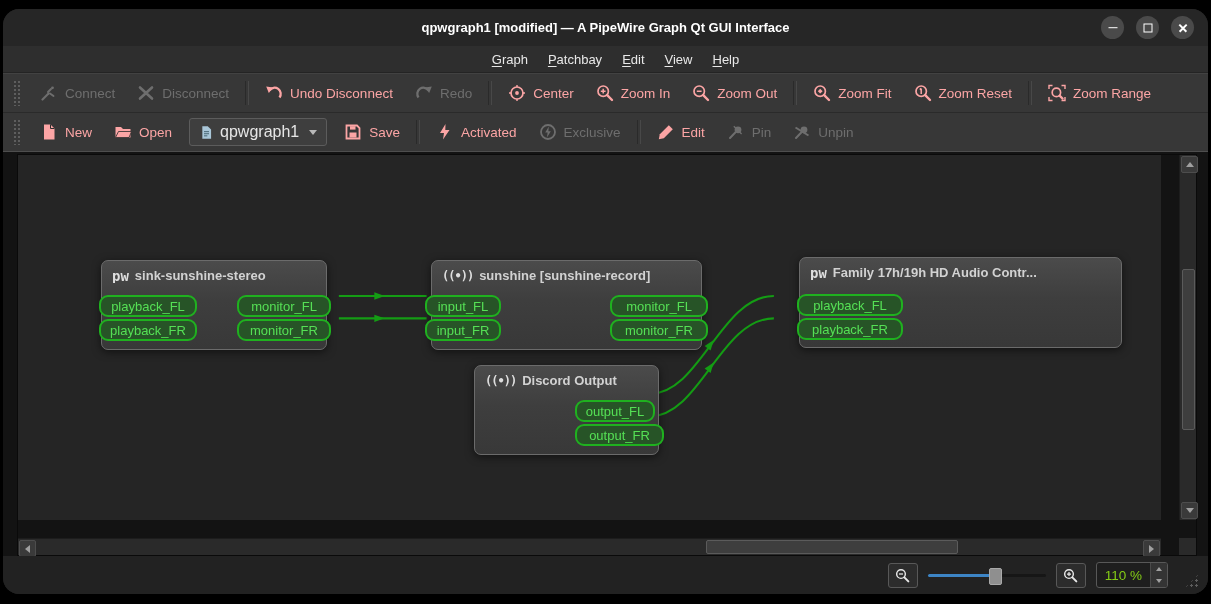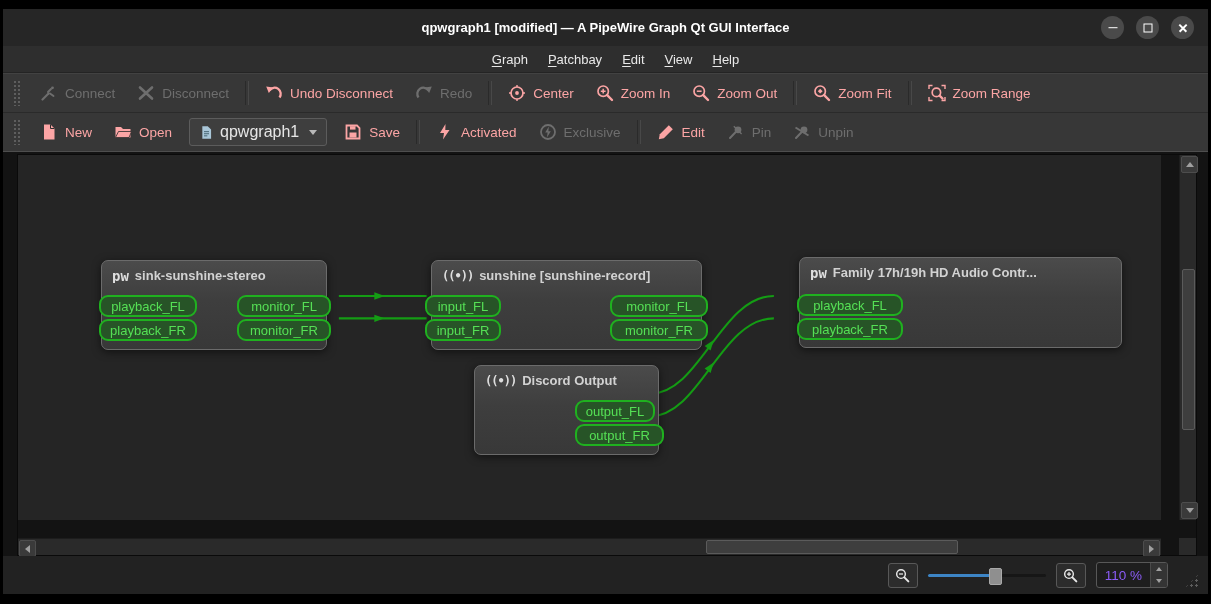--- a/index.html
+++ b/index.html
@@ -1,18 +1,18 @@
 <!DOCTYPE html>
 <html><head>
 <meta charset="utf-8">
 <style>
   html,body{margin:0;padding:0;background:#000;width:1211px;height:604px;
     font-family:"Liberation Sans",sans-serif;-webkit-font-smoothing:antialiased;}
   .window{position:absolute;top:9px;left:3px;right:3px;bottom:10px;background:#1d1d1d;
-    border-radius:0;overflow:hidden;display:flex;flex-direction:column;}
+    border-radius:16px;overflow:hidden;display:flex;flex-direction:column;}
   
   .titlebar{height:37px;background:#262626;position:relative;display:flex;align-items:center;justify-content:center;flex:0 0 auto;}
   .title{color:#fff;font-size:13px;font-weight:bold;}
   .winbtns{position:absolute;right:14px;top:7px;display:flex;gap:12px;}
   .wbtn{width:23px;height:23px;border-radius:50%;background:#4a4a4a;position:relative;cursor:pointer;}
   .wbtn .bar{position:absolute;left:50%;top:50%;width:9px;height:1.6px;background:#fff;transform:translate(-50%,-50%);}
   .wbtn .sq{position:absolute;left:50%;top:50%;width:7px;height:7px;border:1.5px solid #fff;transform:translate(-50%,-50%);}
   .wbtn .x1,.wbtn .x2{position:absolute;left:50%;top:50%;width:10px;height:1.6px;background:#fff;}
   .wbtn .x1{transform:translate(-50%,-50%) rotate(45deg);}
   .wbtn .x2{transform:translate(-50%,-50%) rotate(-45deg);}
@@ -65,21 +65,21 @@
   .vthumb{position:absolute;left:2px;right:1px;top:114px;height:159px;background:#3e3e3e;border:1px solid #5b5b5b;border-radius:2px;cursor:grab;}
   .hthumb{position:absolute;top:1px;bottom:1px;left:688px;width:250px;background:#3e3e3e;border:1px solid #5b5b5b;border-radius:2px;cursor:grab;}
   
   .statusbar{height:38px;background:#222;flex:0 0 auto;display:flex;align-items:center;justify-content:flex-end;gap:10px;padding-right:40px;position:relative;}
   .magbtn{width:28px;height:23px;border:1px solid #585858;border-radius:3px;background:#2c2c2c;display:flex;align-items:center;justify-content:center;color:#e8e8e8;cursor:pointer;}
   .slider{width:118px;height:18px;position:relative;cursor:pointer;}
   .groove{position:absolute;left:0;right:0;top:8px;height:3px;background:#161616;border-radius:2px;}
   .fill{position:absolute;left:0;top:8px;height:3px;width:55%;background:#3d85c6;border-radius:2px;}
   .handle{position:absolute;left:52%;top:2px;width:11px;height:15px;background:#8f8f8f;border:1px solid #a9a9a9;border-radius:2px;}
   .spinbox{display:flex;align-items:stretch;height:24px;border:1px solid #585858;border-radius:3px;background:#1e1e1e;overflow:hidden;}
-  .spinval{color:#8b5cf6;font-size:13.5px;display:flex;align-items:center;padding:0 8px;}
+  .spinval{color:#84cc16;font-size:13.5px;display:flex;align-items:center;padding:0 8px;}
   .spincol{width:16px;display:flex;flex-direction:column;border-left:1px solid #4a4a4a;background:#343434;}
   .spinup,.spindown{flex:1;display:flex;align-items:center;justify-content:center;cursor:pointer;}
   .spincol .tri-up{border-bottom-width:4px;border-left-width:3.5px;border-right-width:3.5px;}
   .spincol .tri-down{border-top-width:4px;border-left-width:3.5px;border-right-width:3.5px;}
   .sizegrip{position:absolute;right:8px;bottom:5px;width:16px;height:16px;background:radial-gradient(circle,#5e5e5e 1.2px,transparent 1.4px);background-size:5px 5px;clip-path:polygon(100% 0,100% 100%,0 100%);}
 </style>
 </head>
 <body>
 
 <div class="window">
@@ -165,20 +165,28 @@
       <span>Zoom Out</span>
     </div>
     <div class="tsep"></div>
     <div class="tbtn">
       <svg class="ic" viewBox="0 0 18 18">
           <circle cx="7.2" cy="7.2" r="5.2" fill="none" stroke="currentColor" stroke-width="1.7"></circle>
           <line x1="11.2" y1="11.2" x2="16" y2="16" stroke="currentColor" stroke-width="2.4" stroke-linecap="round"></line>
           <rect x="5.5" y="5.5" width="3.4" height="3.4" transform="rotate(45 7.2 7.2)" fill="currentColor"></rect>
         </svg>
       <span>Zoom Fit</span>
+    </div>
+    <div class="tbtn">
+      <svg class="ic" viewBox="0 0 18 18">
+          <circle cx="7.2" cy="7.2" r="5.2" fill="none" stroke="currentColor" stroke-width="1.7"></circle>
+          <line x1="11.2" y1="11.2" x2="16" y2="16" stroke="currentColor" stroke-width="2.4" stroke-linecap="round"></line>
+          <path d="M7.2,4.4 V10 M5.8,5.6 L7.2,4.4" stroke="currentColor" stroke-width="1.5"></path>
+        </svg>
+      <span>Zoom Reset</span>
     </div>
     <div class="tsep"></div>
     <div class="tbtn">
       <svg class="ic" viewBox="0 0 18 18">
           <path d="M1,5 V1.5 H4.5 M13.5,1.5 H17 V5 M1,13 V16.5 H4.5 M13.5,16.5 H17 V13" fill="none" stroke="currentColor" stroke-width="1.4"></path>
           <circle cx="8.4" cy="8.4" r="4.2" fill="none" stroke="currentColor" stroke-width="1.7"></circle>
           <line x1="11.6" y1="11.6" x2="14.6" y2="14.6" stroke="currentColor" stroke-width="2.2" stroke-linecap="round"></line>
         </svg>
       <span>Zoom Range</span>
     </div>

